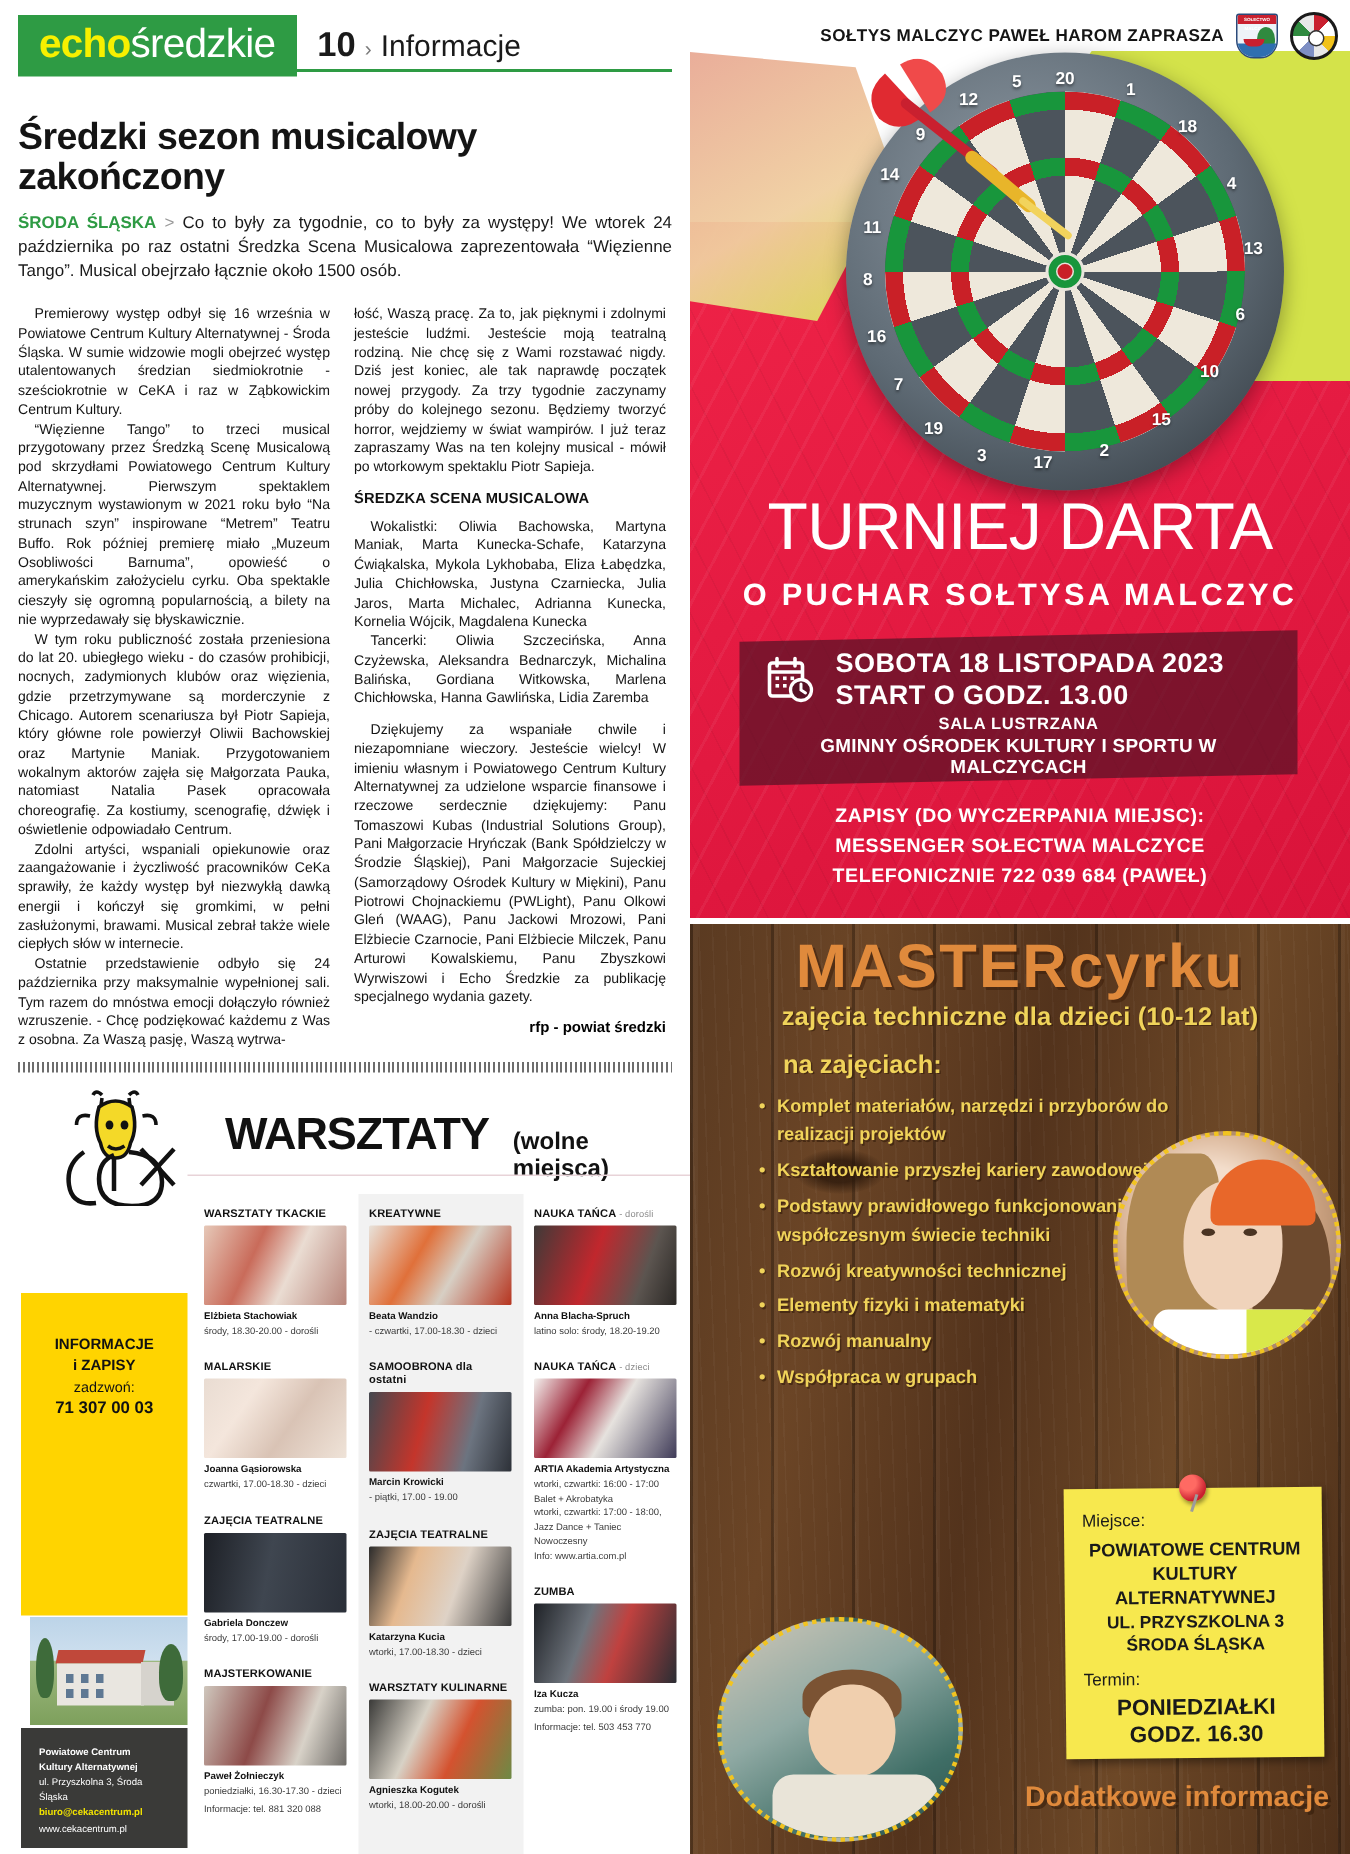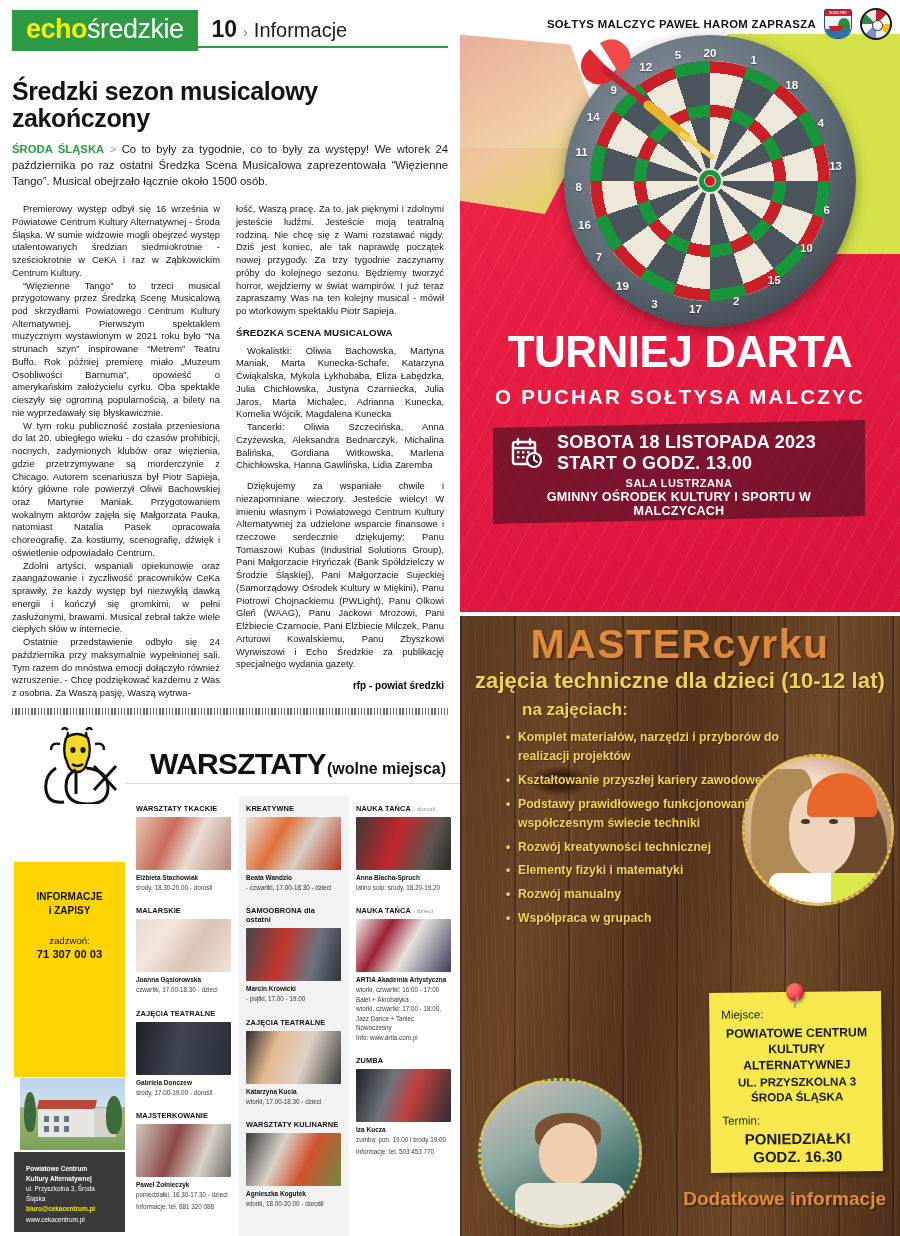--- a/index.html
+++ b/index.html
@@ -75,37 +75,37 @@
     position: absolute; left: 12px; top: 708px; width: 436px; height: 7px;
     background: repeating-linear-gradient(to right,#6d6d6d 0 1.4px, transparent 1.4px 3.2px);
   }
 
   
   .warsztaty {
     position: absolute; left: 0; top: 722px; width: 460px; height: 514px;
   }
   .wz-header { display: flex; align-items: center; height: 84px; padding-left: 38px; }
   .ceka-logo { width: 90px; height: 80px; position: relative; }
-  .wz-title-wrap { display: flex; align-items: baseline; gap: 1px; margin-left: 22px; }
+  .wz-title-wrap { display: flex; align-items: baseline; gap: 16px; margin-left: 22px; }
   .wz-title { font-size: 30px; font-weight: 700; letter-spacing: -0.7px; color: #111; }
   .wz-sub { font-size: 16px; font-weight: 700; color: #111; }
   .wz-rule {
     position: absolute; left: 125px; top: 783px; width: 335px;
     border-top: 1px solid #e8d3d8;
   }
 
   
   .yellow-panel {
     position: absolute; left: 14px; top: 862px; width: 111px; height: 215px;
     background: #ffd400;
     display: flex; flex-direction: column; align-items: center;
     padding-top: 28px;
   }
   .yp-l1 { font-size: 10px; font-weight: 700; color: #111; line-height: 1.4; text-align:center;}
-  .yp-l2 { font-size: 9.6px; color: #111; margin-top: 17px; }
+  .yp-l2 { font-size: 9.6px; color: #111; margin-top: 2px; }
   .yp-phone { font-size: 11.2px; font-weight: 700; color: #111; margin-top: 2px; }
 
   .bldg-photo {
     position: absolute; left: 20px; top: 1078px; width: 105px; height: 72px;
     background: linear-gradient(#bcd4e8 0%, #cfe0ef 40%, #9db87f 41%, #7da05c 100%);
     overflow: hidden;
   }
   .bldg-roof { position:absolute; left:18px; top:22px; width:58px; height:9px; background:#c0483a; transform: skewX(-12deg);}
   .bldg-wall { position:absolute; left:18px; top:31px; width:58px; height:28px; background:#e9e6e0;}
   .bldg-wall2{ position:absolute; left:74px; top:30px; width:22px; height:29px; background:#d6d3cd;}
@@ -255,21 +255,21 @@
     position: absolute; color: #ffffff; font-size: 11.5px; font-weight: 700;
     transform: translate(-50%,-50%); text-shadow: 0 1px 2px rgba(0,0,0,.5);
   }
   .dart {
     position: absolute; left: 6px; top: 4px; width: 160px; height: 150px; z-index: 7;
     pointer-events: none;
   }
 
   .darts-title {
     position: absolute; left: 0; top: 330px; width: 440px; text-align: center;
-    font-size: 44px; font-weight: 700; color: #ffffff; letter-spacing: -0.5px;
+    font-size: 44px; font-weight: 400; color: #ffffff; letter-spacing: -0.5px;
     z-index: 8; line-height: 1;
   }
   .darts-subtitle {
     position: absolute; left: 0; top: 385px; width: 440px; text-align: center;
     font-size: 20.5px; font-weight: 700; color: #ffffff; letter-spacing: 2.2px;
     z-index: 8;
   }
   .darts-panel {
     position: absolute; left: 33px; top: 424px; width: 372px; height: 96px;
     background: rgba(86,18,38,.72); z-index: 8;
@@ -302,21 +302,21 @@
     background: radial-gradient(ellipse at 50% 50%, rgba(40,22,10,.75) 0 35%, rgba(90,58,33,0) 72%);
   }
   .master-title {
     position: absolute; left: 0; top: 8px; width: 440px; text-align: center;
     font-size: 41px; font-weight: 700; letter-spacing: 1.5px; line-height: 1;
     color: #e08a3c; text-shadow: 2px 2px 0 rgba(60,30,10,.55);
   }
   .master-title .lower { font-weight: 700; }
   .master-sub {
     position: absolute; left: 0; top: 52px; width: 440px; text-align: center;
-    font-size: 22px; font-weight: 700; color: #f0d35a;
+    font-size: 17px; font-weight: 700; color: #f0d35a;
     text-shadow: 1px 1px 0 rgba(50,26,8,.6); letter-spacing: .1px;
   }
   .master-na {
     position: absolute; left: 62px; top: 84px;
     font-size: 17px; font-weight: 700; color: #f0d35a;
     text-shadow: 1px 1px 0 rgba(50,26,8,.6);
   }
   .master-list {
     position: absolute; left: 46px; top: 112px; width: 280px;
     list-style: none;
@@ -653,20 +653,25 @@
             <div>
               <div class="dp-date">SOBOTA 18 LISTOPADA 2023</div>
               <div class="dp-date">START O GODZ. 13.00</div>
             </div>
           </div>
           <div class="dp-place1">SALA LUSTRZANA</div>
           <div class="dp-place2">GMINNY OŚRODEK KULTURY I SPORTU W MALCZYCACH</div>
         </div>
       </div>
 
+      <div class="darts-foot">
+        <div>ZAPISY (DO WYCZERPANIA MIEJSC):</div>
+        <div>MESSENGER SOŁECTWA MALCZYCE</div>
+        <div>TELEFONICZNIE 722 039 684 (PAWEŁ)</div>
+      </div>
     </div>
 
     <div class="master-ad">
       <span class="wood-knot" style="left:70px;top:150px;width:60px;height:30px"></span>
       <span class="wood-knot" style="left:250px;top:420px;width:70px;height:36px"></span>
       <span class="wood-knot" style="left:30px;top:480px;width:50px;height:26px"></span>
 
       <div class="master-title">
         <span>MASTER</span><span class="lower">cyrku</span>
       </div>

